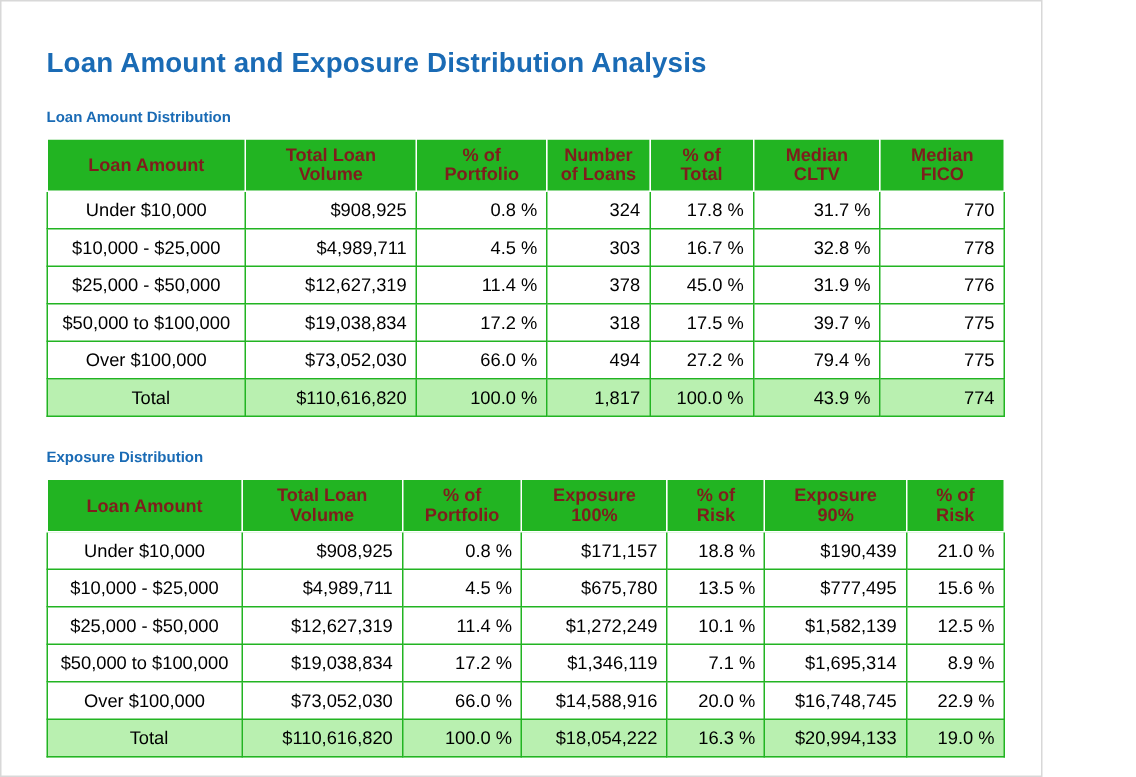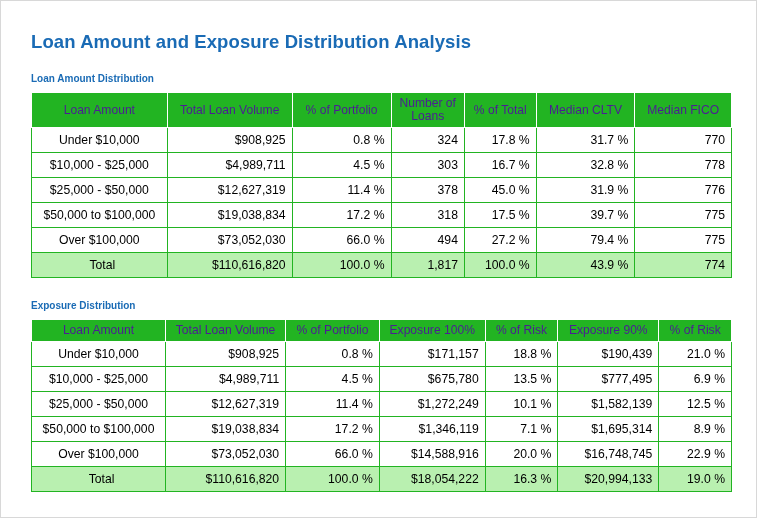--- a/index.html
+++ b/index.html
@@ -9,21 +9,21 @@
   body {
     width: 757px;
     height: 518px;
     background: #ffffff;
     font-family: "Liberation Sans", sans-serif;
     color: #000000;
     overflow: hidden;
   }
   .page {
     position: relative;
-    width: 757px;
+    width: 695px;
     height: 518px;
     box-sizing: border-box;
     padding: 24px 24px 0 30px;
     border: 1px solid #d8d8d8;
   }
   .doc-title {
     font-size: 18.5px;
     font-weight: bold;
     color: #1a6bb5;
     margin: 6px 0 20px 0;
@@ -35,22 +35,22 @@
     color: #1a6bb5;
     margin: 0 0 8px 0;
   }
   table {
     border-collapse: collapse;
     table-layout: fixed;
     font-size: 12.2px;
   }
   th {
     background: #22b422;
-    color: #4c1d95;
-    font-weight: normal;
+    color: #7f1d1d;
+    font-weight: bold;
     text-align: center;
     border: 1px solid #ffffff;
     padding: 4px 6px;
     line-height: 1.08;
     font-size: 12.1px;
   }
   td {
     border: 1px solid #22b422;
     padding: 3px 6px;
     height: 18px;
@@ -191,21 +191,21 @@
         <td class="num">$190,439</td>
         <td class="num">21.0 %</td>
       </tr>
       <tr>
         <td class="lbl">$10,000 - $25,000</td>
         <td class="num">$4,989,711</td>
         <td class="num">4.5 %</td>
         <td class="num">$675,780</td>
         <td class="num">13.5 %</td>
         <td class="num">$777,495</td>
-        <td class="num">6.9 %</td>
+        <td class="num">15.6 %</td>
       </tr>
       <tr>
         <td class="lbl">$25,000 - $50,000</td>
         <td class="num">$12,627,319</td>
         <td class="num">11.4 %</td>
         <td class="num">$1,272,249</td>
         <td class="num">10.1 %</td>
         <td class="num">$1,582,139</td>
         <td class="num">12.5 %</td>
       </tr>

